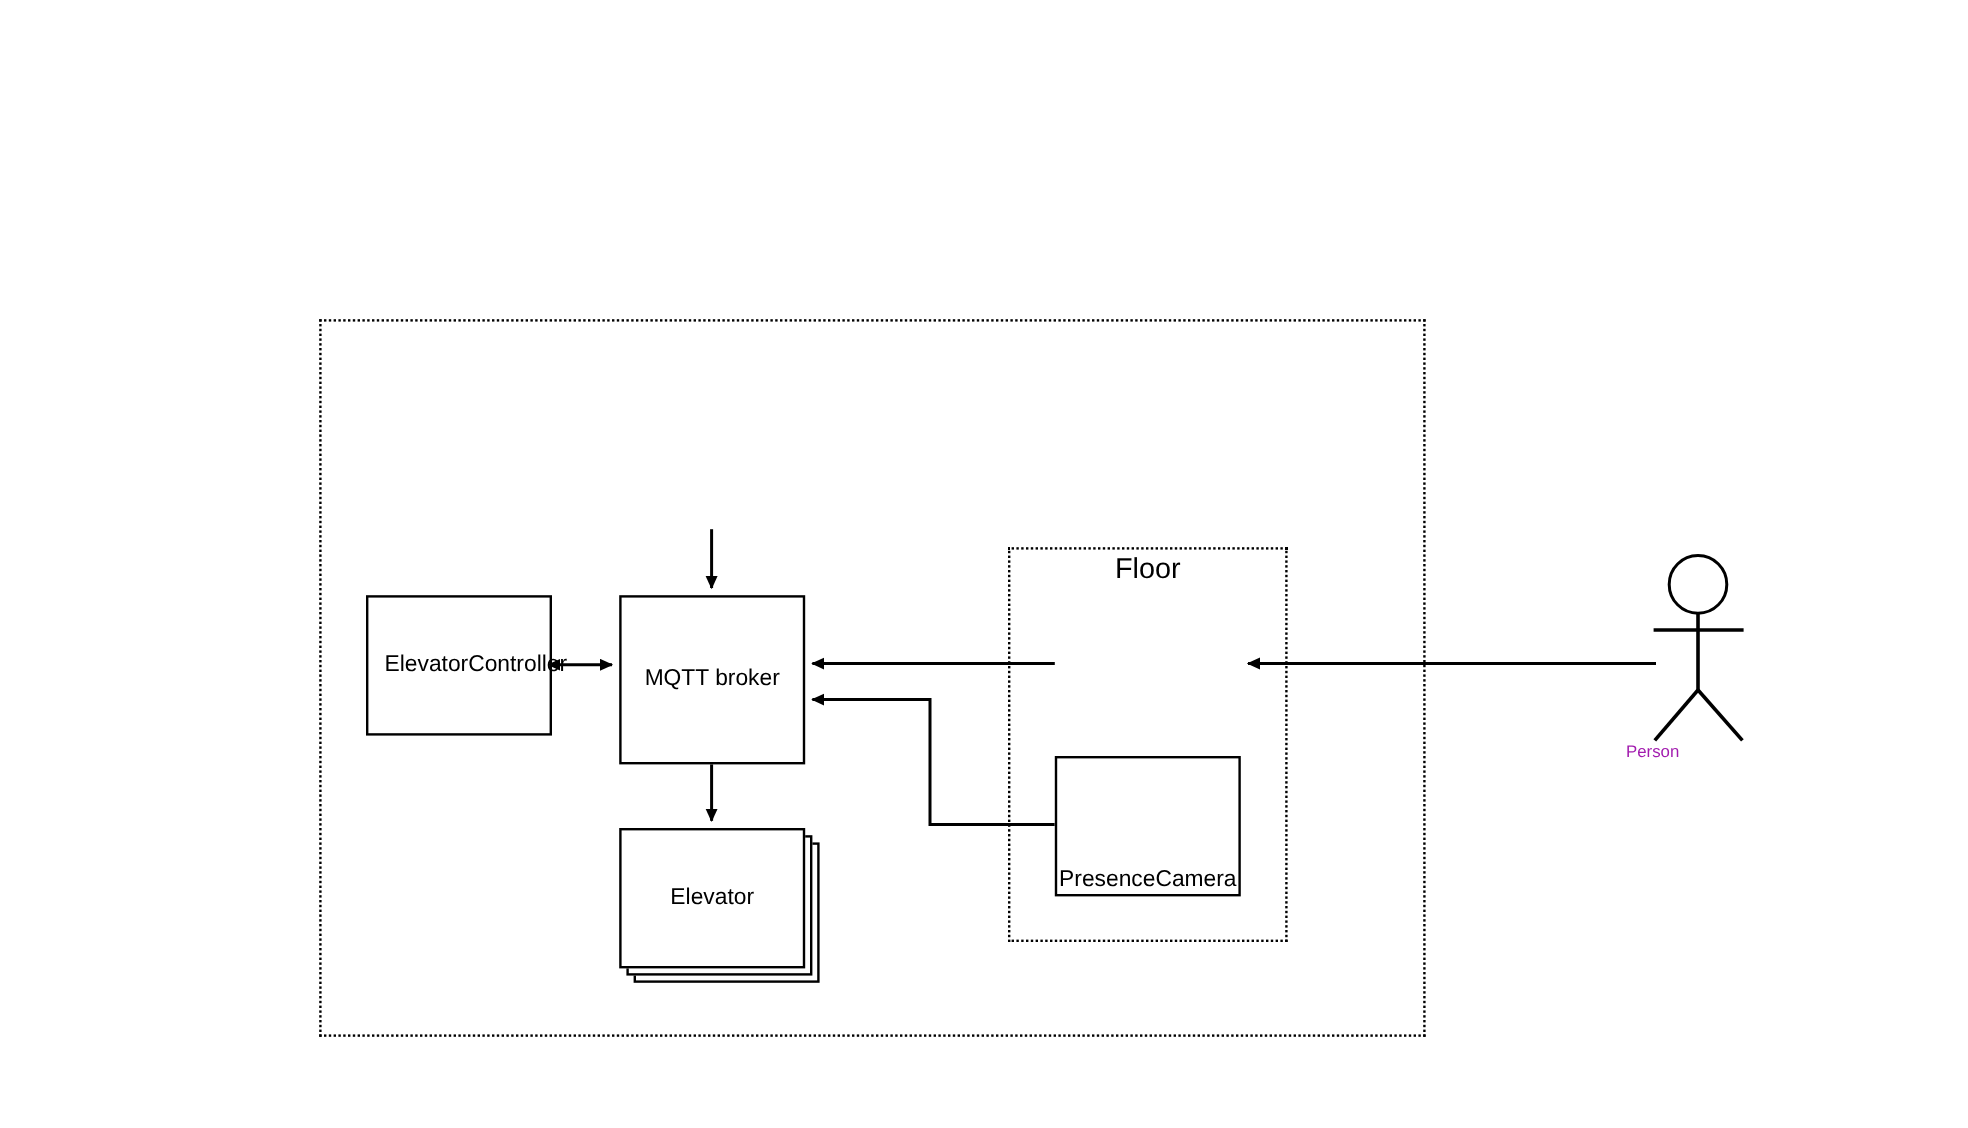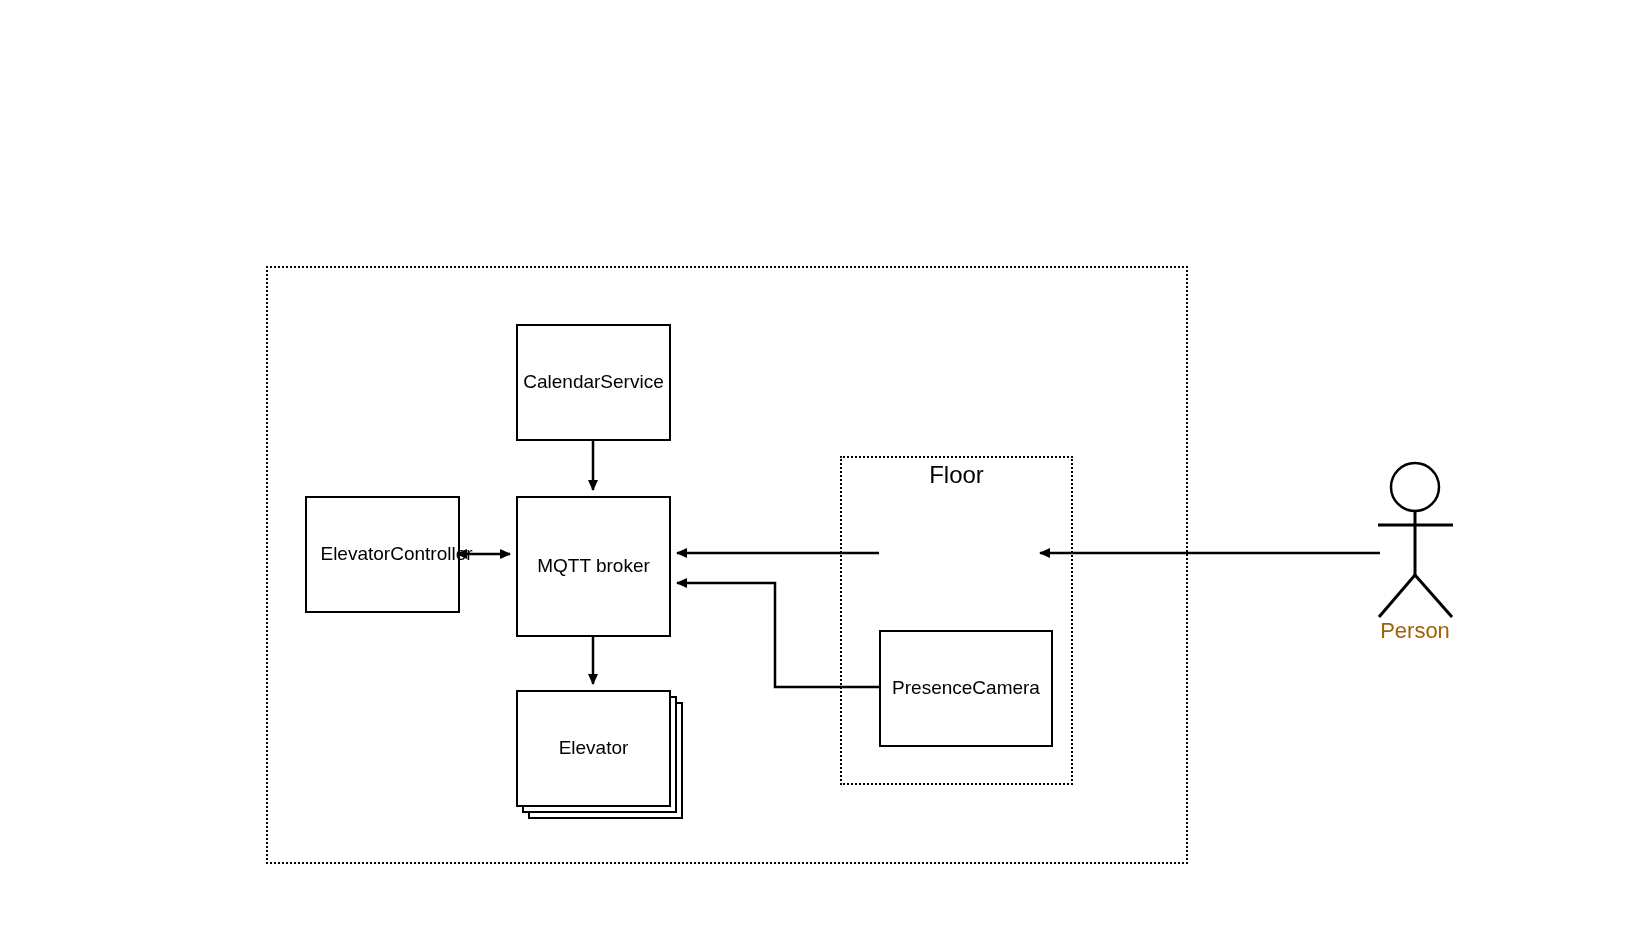--- a/index.html
+++ b/index.html
@@ -46,23 +46,23 @@
   .container-label {
     position: absolute;
     font-size: 24px;
     color: #000000;
     text-align: center;
     font-family: "Liberation Sans", sans-serif;
     white-space: nowrap;
   }
   .actor-label {
     position: absolute;
-    font-size: 22px;
-    color: #a16207;
-    text-align: center;
+    font-size: 14px;
+    color: #a21caf;
+    text-align: left;
     font-family: "Liberation Sans", sans-serif;
     white-space: nowrap;
   }
   .stack-shadow {
     position: absolute;
     box-sizing: border-box;
     border: 2px solid #000000;
     background: #ffffff;
   }
 </style>
@@ -113,38 +113,35 @@
 
     <g>
       <circle cx="1415" cy="487" r="24" fill="#ffffff" stroke="#000000" stroke-width="2.5"></circle>
       <line x1="1415" y1="511" x2="1415" y2="575" stroke="#000000" stroke-width="3"></line>
       <line x1="1378" y1="525" x2="1453" y2="525" stroke="#000000" stroke-width="3"></line>
       <line x1="1415" y1="575" x2="1379" y2="617" stroke="#000000" stroke-width="3"></line>
       <line x1="1415" y1="575" x2="1452" y2="617" stroke="#000000" stroke-width="3"></line>
     </g>
   </svg>
 
-  <div class="box" style="left:516px; top:324px; width:155px; height:117px;">
-    <span>CalendarService</span>
-  </div>
 
   <div class="box" style="left:305px; top:496px; width:155px; height:117px;padding-left:28px;">
     <span>ElevatorController</span>
   </div>
 
   <div class="box" style="left:516px; top:496px; width:155px; height:141px;">
     <span>MQTT broker</span>
   </div>
 
   <div class="stack-shadow" style="left:528px; top:702px; width:155px; height:117px;"></div>
   <div class="stack-shadow" style="left:522px; top:696px; width:155px; height:117px;"></div>
   <div class="box" style="left:516px; top:690px; width:155px; height:117px;">
     <span>Elevator</span>
   </div>
 
 
-  <div class="box" style="left:879px; top:630px; width:174px; height:117px;">
+  <div class="box" style="left:879px; top:630px; width:155px; height:117px;align-items:flex-end;">
     <span>PresenceCamera</span>
   </div>
 
   <div class="actor-label" style="left:1355px; top:618px; width:120px;">Person</div>
 
 </div>
 
 </body></html>

